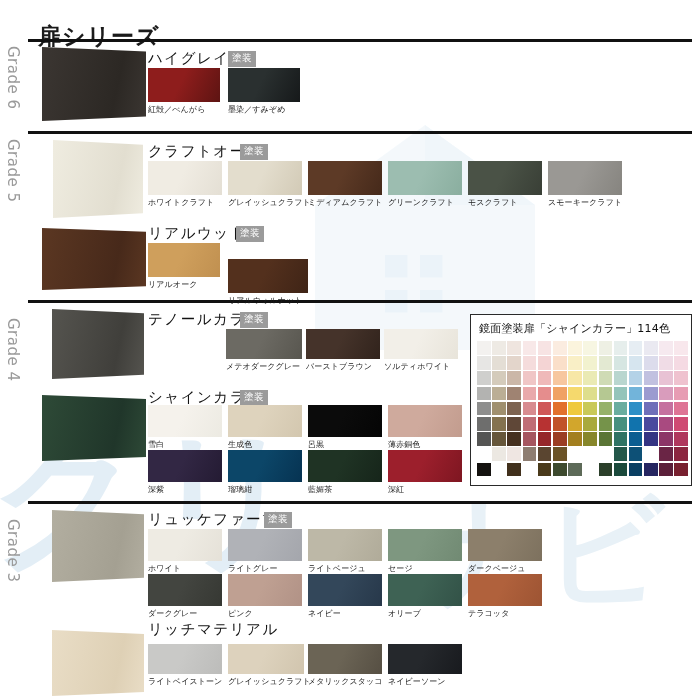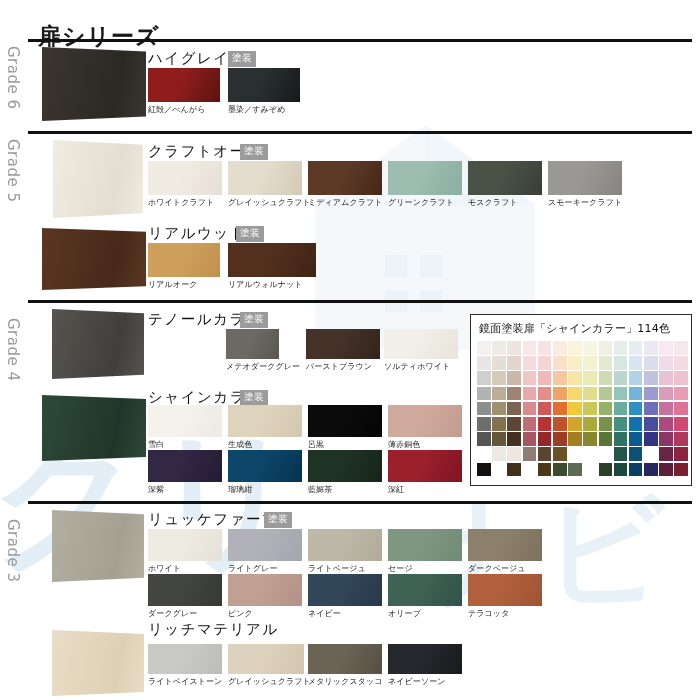--- a/index.html
+++ b/index.html
@@ -224,32 +224,32 @@
   <div class="door" style="left:42px;top:228px;width:104px;height:62px">
     <div class="panel" id="d2" style="background: linear-gradient(102deg, rgb(91, 55, 34) 0%, rgb(71, 41, 26) 70%, rgb(91, 55, 34) 100%);"></div>
   </div>
   <div class="series-title" style="left:148px;top:224px">リアルウッド</div>
   <div class="badge" style="left:236px;top:226px">塗装</div>
 
   <div class="chip" style="left:148px;top:243px;width:72px">
     <span class="sw" style="height: 34px; background: linear-gradient(115deg, rgb(207, 159, 92) 0%, rgb(207, 159, 92) 45%, rgb(192, 144, 80) 100%);" id="s2-0"></span>
     <span class="cap">リアルオーク</span>
   </div>
-  <div class="chip" style="left:228px;top:243px;width:88px">
+  <div class="chip" style="left:228px;top:259px;width:80px">
     <span class="sw" style="height: 34px; background: linear-gradient(115deg, rgb(83, 48, 29) 0%, rgb(83, 48, 29) 45%, rgb(63, 36, 22) 100%);" id="s2-1"></span>
     <span class="cap">リアルウォルナット</span>
   </div>
 
   <div class="door" style="left:52px;top:309px;width:92px;height:70px">
     <div class="panel" id="d3" style="background: linear-gradient(102deg, rgb(85, 84, 79) 0%, rgb(64, 63, 59) 70%, rgb(85, 84, 79) 100%);"></div>
   </div>
   <div class="series-title" style="left:148px;top:310px">テノールカラー</div>
   <div class="badge" style="left:240px;top:312px">塗装</div>
 
-  <div class="chip" style="left:226px;top:329px;width:53px">
+  <div class="chip" style="left:226px;top:329px;width:76px">
     <span class="sw" style="height: 30px; background: linear-gradient(115deg, rgb(108, 106, 99) 0%, rgb(108, 106, 99) 45%, rgb(88, 86, 79) 100%);" id="s3-1"></span>
     <span class="cap">メテオダークグレー</span>
   </div>
   <div class="chip" style="left:306px;top:329px;width:74px">
     <span class="sw" style="height: 30px; background: linear-gradient(115deg, rgb(69, 51, 42) 0%, rgb(69, 51, 42) 45%, rgb(49, 35, 28) 100%);" id="s3-2"></span>
     <span class="cap">バーストブラウン</span>
   </div>
   <div class="chip" style="left:384px;top:329px;width:74px">
     <span class="sw" style="height: 30px; background: linear-gradient(115deg, rgb(242, 239, 232) 0%, rgb(242, 239, 232) 45%, rgb(232, 228, 218) 100%);" id="s3-3"></span>
     <span class="cap">ソルティホワイト</span>

